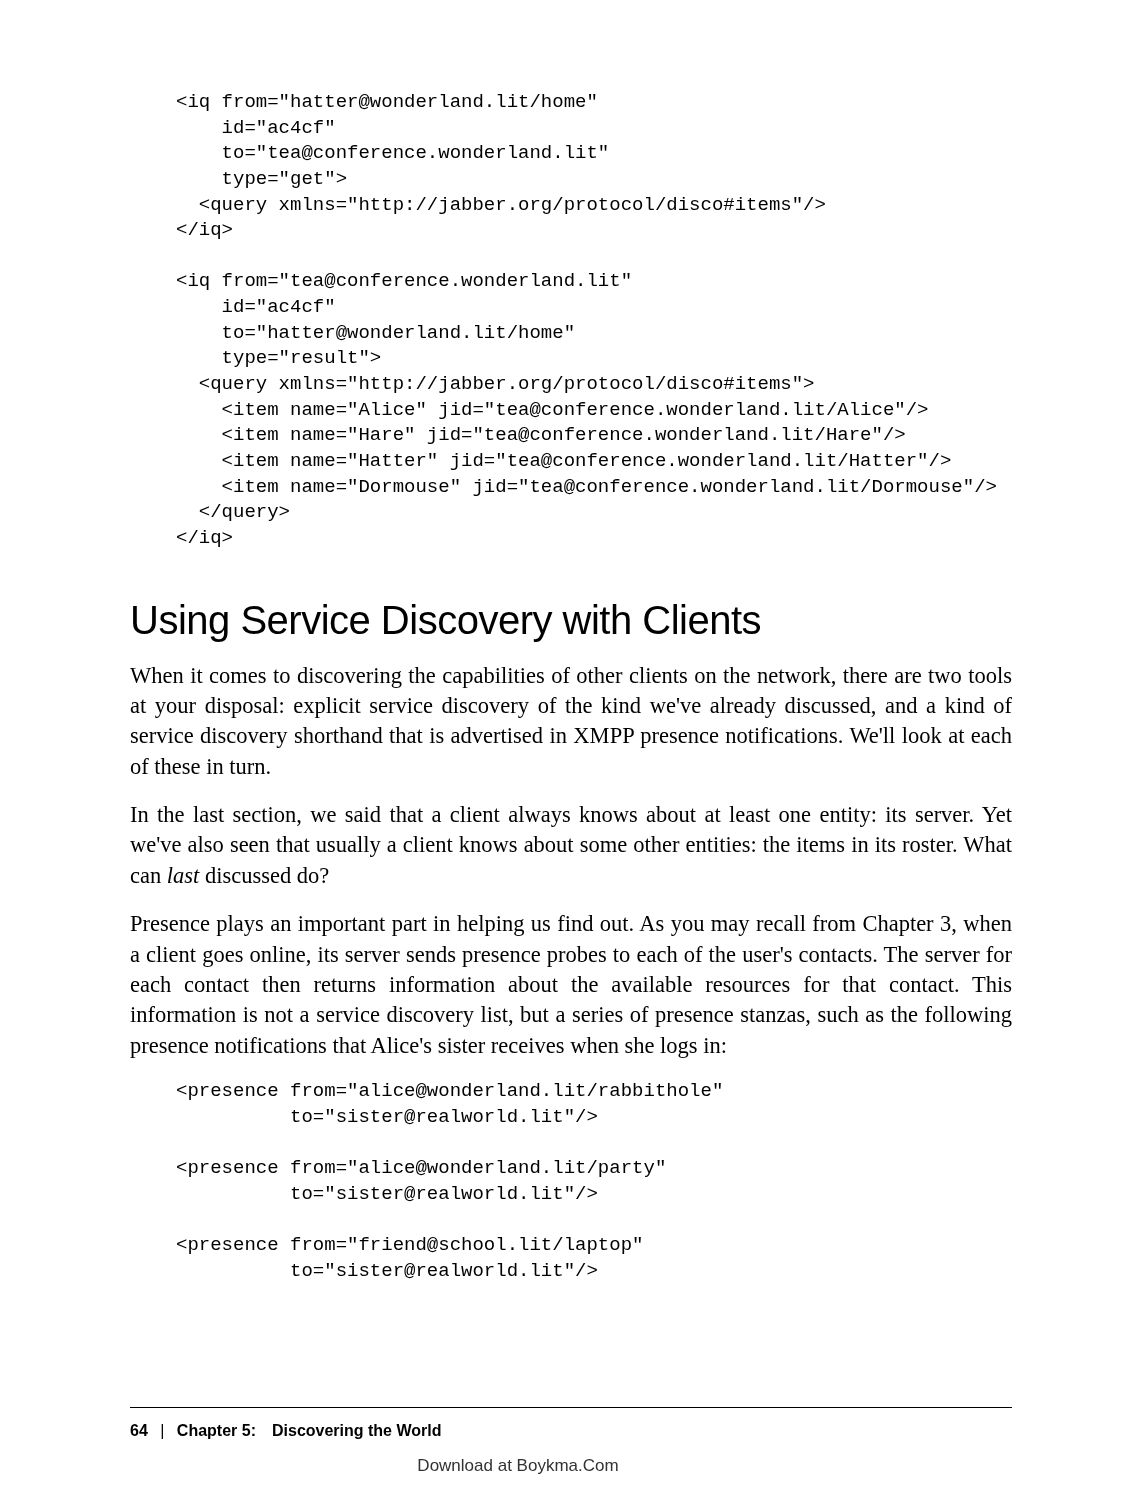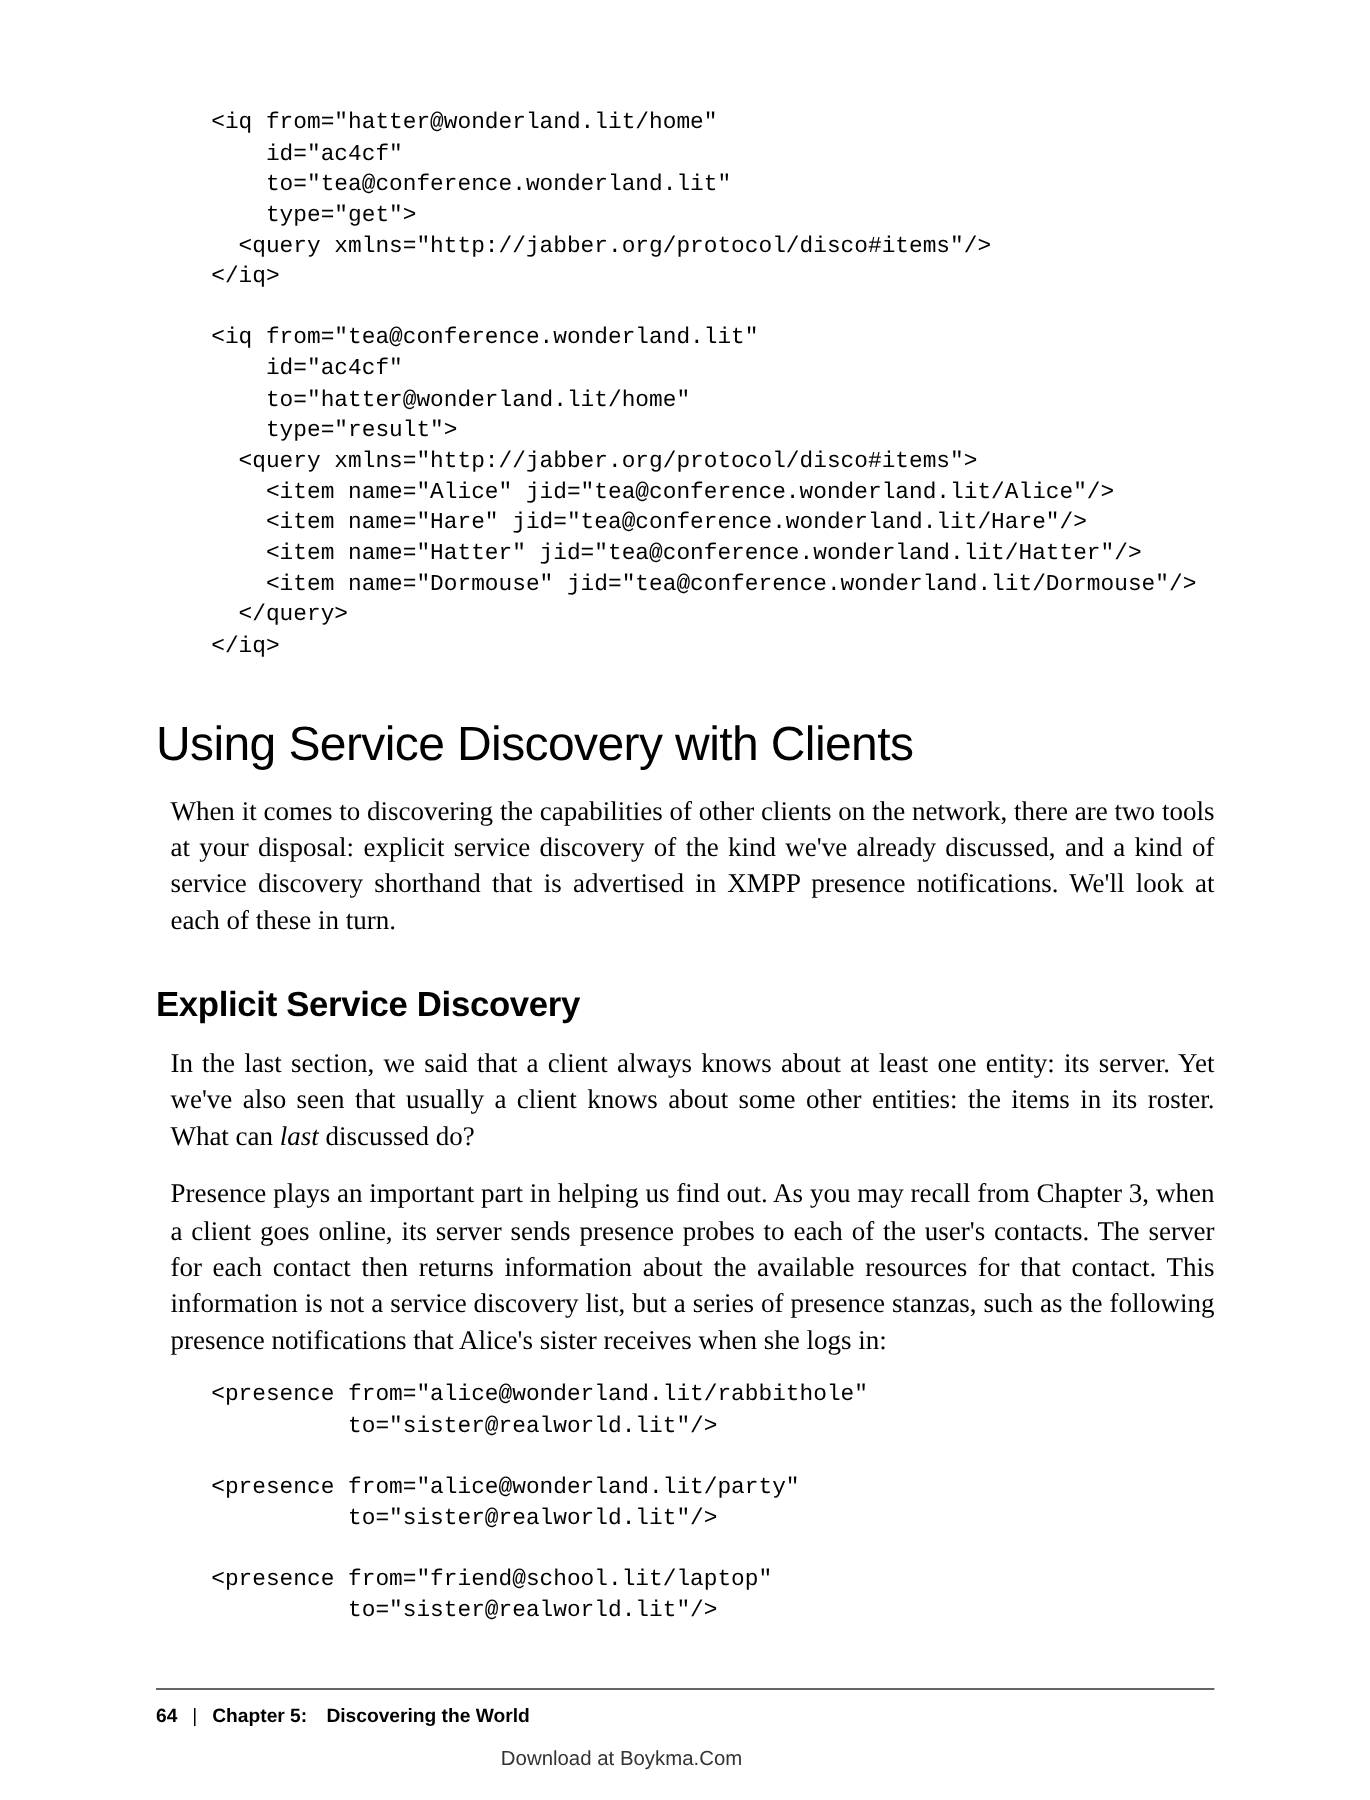--- a/index.html
+++ b/index.html
@@ -34,21 +34,21 @@
   h2.subsection {
     font-family: "Helvetica Neue", Arial, sans-serif;
     font-weight: 700;
     font-size: 29px;
     margin: 40px 0 16px 0;
     letter-spacing: -0.3px;
   }
   p.body {
     font-size: 22.5px;
     line-height: 1.35;
-    margin: 0 0 18px 12px;
+    margin: 0 0 18px 0;
     text-align: justify;
   }
   em { font-style: italic; }
   .footer-rule {
     position: absolute;
     left: 130px;
     right: 130px;
     bottom: 92px;
     border-top: 1px solid #000;
   }
@@ -95,21 +95,20 @@
     &lt;item name="Hare" jid="tea@conference.wonderland.lit/Hare"/&gt;
     &lt;item name="Hatter" jid="tea@conference.wonderland.lit/Hatter"/&gt;
     &lt;item name="Dormouse" jid="tea@conference.wonderland.lit/Dormouse"/&gt;
   &lt;/query&gt;
 &lt;/iq&gt;</pre>
 
   <h1 class="section">Using Service Discovery with Clients</h1>
 
   <p class="body">When it comes to discovering the capabilities of other clients on the network, there are two tools at your disposal: explicit service discovery of the kind we've already discussed, and a kind of service discovery shorthand that is advertised in XMPP presence notifications. We'll look at each of these in turn.</p>
 
-  <h2 class="subsection">Explicit Service Discovery</h2>
 
   <p class="body">
     <span>In the last section, we said that a client always knows about at least one entity: its server. Yet we've also seen that usually a client knows about some other entities: the items in its roster. What can </span><em>last</em><span> discussed do?</span>
   </p>
 
   <p class="body">Presence plays an important part in helping us find out. As you may recall from Chapter 3, when a client goes online, its server sends presence probes to each of the user's contacts. The server for each contact then returns information about the available resources for that contact. This information is not a service discovery list, but a series of presence stanzas, such as the following presence notifications that Alice's sister receives when she logs in:</p>
 
   <pre class="code">&lt;presence from="alice@wonderland.lit/rabbithole"
           to="sister@realworld.lit"/&gt;
 

